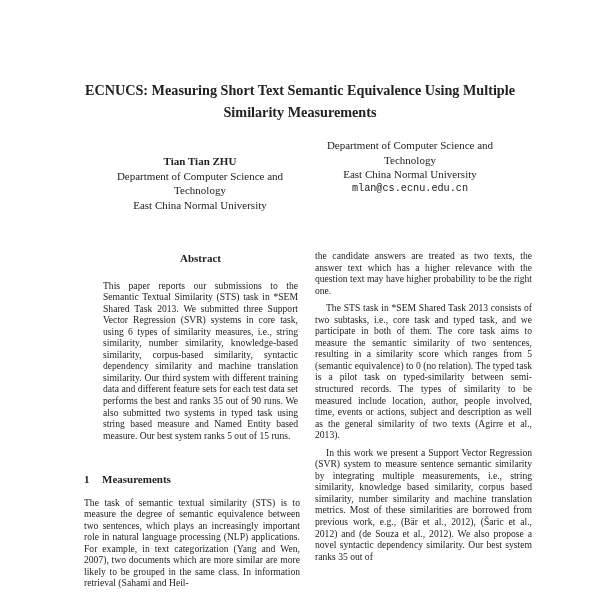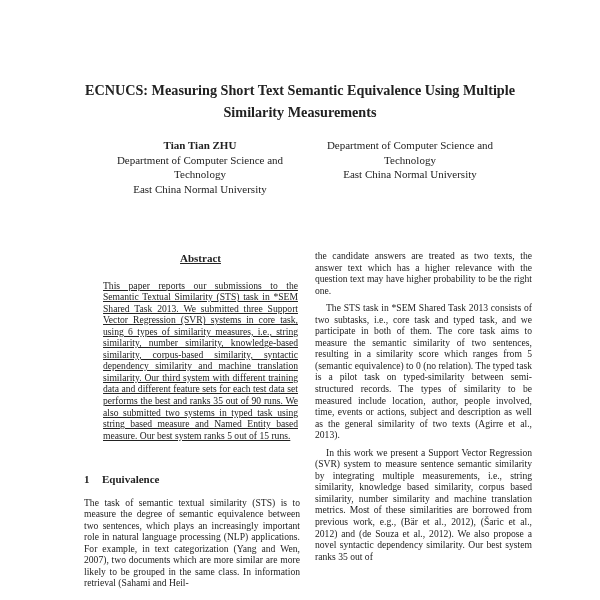--- a/index.html
+++ b/index.html
@@ -1,24 +1,24 @@
 <!DOCTYPE html>
 <html><head>
 <meta charset="utf-8">
 <style>
   html, body { margin: 0; padding: 0; background: #ffffff; }
   body { width: 600px; height: 600px; overflow: hidden; position: relative; font-family: "Liberation Serif", serif; color: #222; }
   .title { position: absolute; top: 79px; left: 60px; width: 480px; text-align: center; font-weight: bold; font-size: 14.2px; line-height: 22px; }
   .author { position: absolute; top: 138px; text-align: center; font-size: 11px; line-height: 14.5px; }
-  .author .name { font-weight: bold; }
+  .author .name { font-weight: bold; margin-top: 16px; }
   .author .email { font-family: "Liberation Mono", monospace; font-size: 10.2px; }
   #author1 { left: 95px; width: 210px; }
   #author2 { left: 305px; width: 210px; }
   .col { position: absolute; font-size: 9.6px; line-height: 11.55px; text-align: justify; }
-  #abstract { left: 103px; top: 253px; width: 195px; text-decoration: underline; }
+  #abstract { left: 103px; top: 253px; width: 195px; }
   .abs-heading { text-align: center; font-weight: bold; font-size: 11px; margin-bottom: 15px; }
   #intro { left: 84px; top: 474px; width: 216px; }
   .sec-heading { font-weight: bold; font-size: 11px; margin-bottom: 11px; text-align: left; }
   .sec-heading .num { display: inline-block; width: 18px; }
   #rightcol { left: 315px; top: 250px; width: 217px; }
   p { margin: 0 0 6px 0; }
   .indent { text-indent: 11px; }
   #intro p, #rightcol p { hyphens: auto; }
 </style>
 </head>
@@ -28,30 +28,31 @@
 
 <div class="author" id="author1">
   <div class="name">Tian Tian ZHU</div>
   <div>Department of Computer Science and Technology</div>
   <div>East China Normal University</div>
 </div>
 
 <div class="author" id="author2">
   <div>Department of Computer Science and Technology</div>
   <div>East China Normal University</div>
+  <div class="email">mlan@cs.ecnu.edu.cn</div>
 </div>
 
 <div class="col" id="abstract">
   <div class="abs-heading">Abstract</div>
   <p>This paper reports our submissions to the Semantic Textual Similarity (STS) task in *SEM Shared Task 2013. We submitted three Support Vector Regression (SVR) systems in core task, using 6 types of similarity measures, i.e., string similarity, number similarity, knowledge-based similarity, corpus-based similarity, syntactic dependency similarity and machine translation similarity. Our third system with different training data and different feature sets for each test data set performs the best and ranks 35 out of 90 runs. We also submitted two systems in typed task using string based measure and Named Entity based measure. Our best system ranks 5 out of 15 runs.</p>
 </div>
 
 <div class="col" id="intro">
   <div class="sec-heading">
-    <span class="num">1</span><span>Equivalence</span>
+    <span class="num">1</span><span>Measurements</span>
   </div>
   <p>The task of semantic textual similarity (STS) is to measure the degree of semantic equivalence between two sentences, which plays an increasingly important role in natural language processing (NLP) applications. For example, in text categorization (Yang and Wen, 2007), two documents which are more similar are more likely to be grouped in the same class. In information retrieval (Sahami and Heil-</p>
 </div>
 
 <div class="col" id="rightcol">
   <p>the candidate answers are treated as two texts, the answer text which has a higher relevance with the question text may have higher probability to be the right one.</p>
   <p class="indent">The STS task in *SEM Shared Task 2013 consists of two subtasks, i.e., core task and typed task, and we participate in both of them. The core task aims to measure the semantic similarity of two sentences, resulting in a similarity score which ranges from 5 (semantic equivalence) to 0 (no relation). The typed task is a pilot task on typed-similarity between semi-structured records. The types of similarity to be measured include location, author, people involved, time, events or actions, subject and description as well as the general similarity of two texts (Agirre et al., 2013).</p>
   <p class="indent">In this work we present a Support Vector Regression (SVR) system to measure sentence semantic similarity by integrating multiple measurements, i.e., string similarity, knowledge based similarity, corpus based similarity, number similarity and machine translation metrics. Most of these similarities are borrowed from previous work, e.g., (Bär et al., 2012), (Šaric et al., 2012) and (de Souza et al., 2012). We also propose a novel syntactic dependency similarity. Our best system ranks 35 out of</p>
 </div>
 

